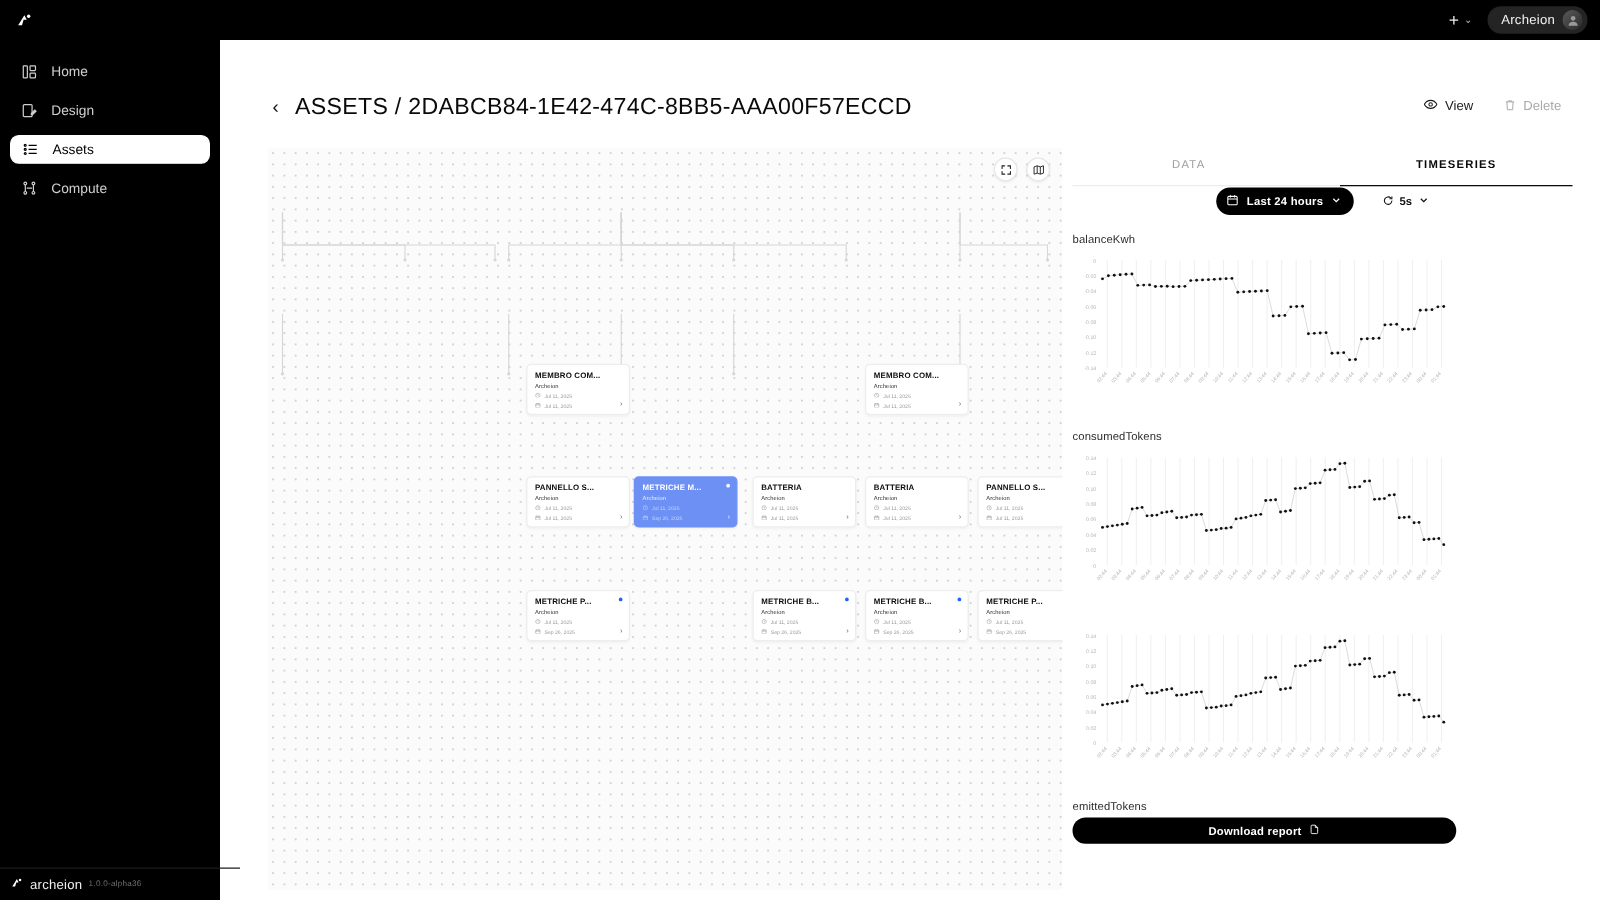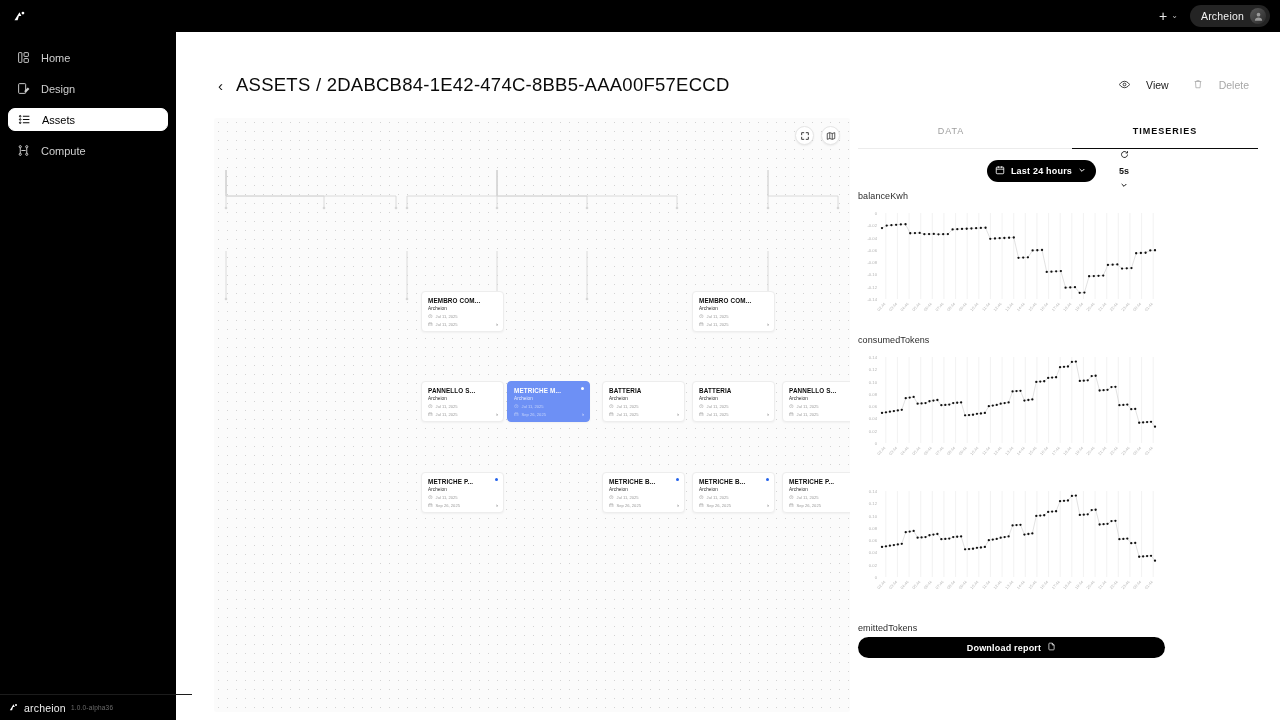--- a/index.html
+++ b/index.html
@@ -60,21 +60,21 @@
   .main { position: absolute; left: 192px; top: 32px; width: 1088px; height: 688px; background: #fff; }
 
   .page-head {
     display: flex; align-items: center; height: 50px;
     padding: 0 22px 0 26px; margin-top: 28px;
   }
   .back-chevron { font-size: 15px; color: #111; margin-right: 13px; line-height: 1; font-weight: 300;}
   .page-title { font-size: 18.5px; font-weight: 400; letter-spacing: .25px; color: #0a0a0a; }
   .head-actions { margin-left: auto; display: flex; align-items: center; gap: 6px; }
   .head-btn {
-    display: flex; align-items: center; gap: 16px;
+    display: flex; align-items: center; gap: 6px;
     font-size: 10.5px; color: #1a1a1a; padding: 5px 9px; border-radius: 6px;
   }
   .head-btn.muted { color: #a8a8a8; }
 
   
   .canvas {
     position: absolute; left: 22px; top: 86px; width: 636px; height: 594px;
     background:
       radial-gradient(circle, #d2d2d2 0.7px, rgba(0,0,0,0) 0.8px) 0 0/9px 9px,
       #fbfbfb;
@@ -120,23 +120,23 @@
   }
   .tab.active { color: #0a0a0a; font-weight: 700; border-bottom: 1.6px solid #0a0a0a; }
   .tab-rule { height: 1px; background: #ececec; margin-top: -1px;}
 
   .controls { display: flex; align-items: center; justify-content: center; gap: 23px; margin-top: 1px; }
   .range-pill {
     display: flex; align-items: center; gap: 6px;
     background: #000; color: #fff; border-radius: 16px;
     padding: 5px 10px 5px 8px; font-size: 9px; font-weight: 700; letter-spacing: .2px;
   }
-  .refresh-ctl { display: flex; align-items: center; gap: 5px; font-size: 9px; color: #111; font-weight: 700; flex-direction: column;}
-
-  .chart-block { padding-left: 0; }
+  .refresh-ctl { display: flex; align-items: center; gap: 5px; font-size: 9px; color: #111; font-weight: 700;}
+
+  .chart-block { margin-top: 14px; padding-left: 0; }
   .chart-label { font-size: 9px; color: #2c2c2c; letter-spacing: .1px; margin-left: 0; }
   .chart-area { position: relative; height: 128px; margin-top: 6px; }
   .chart-svg { display:block; }
 
   .dl-btn {
     margin-top: 4px; height: 21px; background: #000; color: #fff;
     border-radius: 12px; display: flex; align-items: center; justify-content: center;
     gap: 6px; font-size: 9px; font-weight: 700; letter-spacing: .2px;
     width: 307px;
   }

